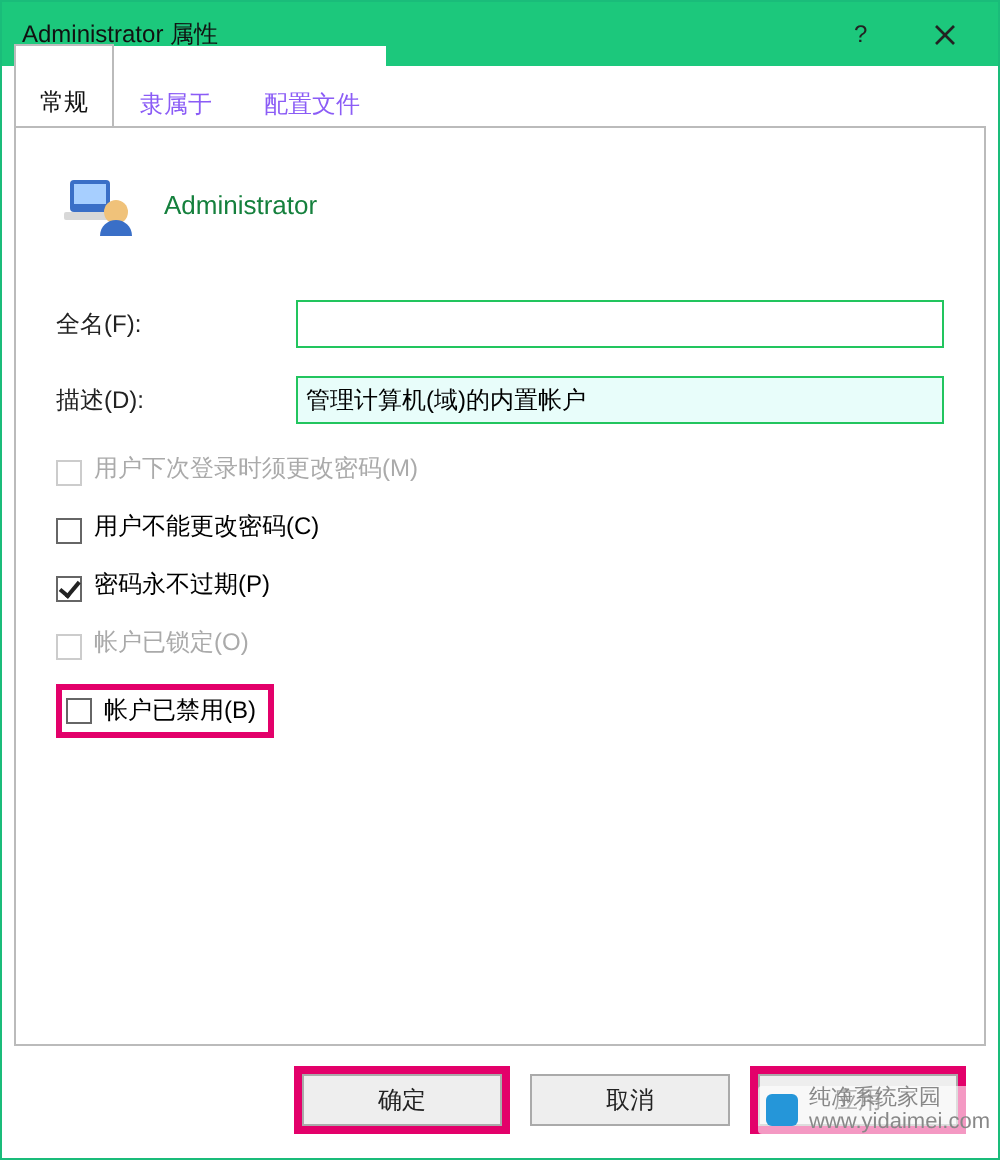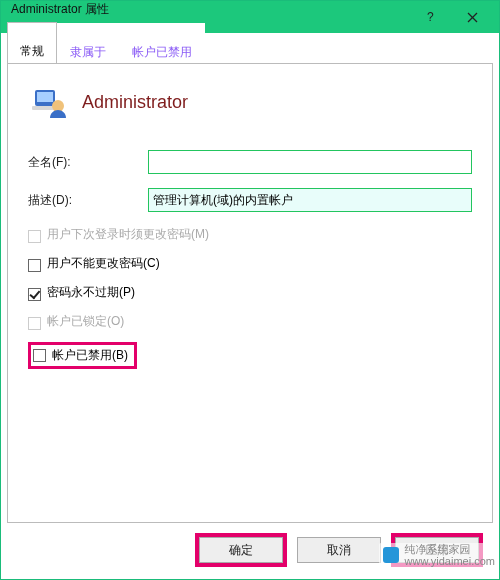--- a/index.html
+++ b/index.html
@@ -1,42 +1,42 @@
 <!DOCTYPE html>
 <html><head>
 <meta charset="utf-8">
 <style>
   * { box-sizing: border-box; margin: 0; padding: 0; font-family: "Microsoft YaHei", "Segoe UI", sans-serif; }
   body { width: 500px; height: 580px; background: #f3f3f3; position: relative; overflow: hidden; }
   .window { width: 500px; height: 580px; background: #fff; border: 1px solid #1abc7a; position: relative; display: flex; flex-direction: column; }
-  .titlebar { height: 32px; background: #1cc87c; display: flex; align-items: flex-start; padding: 0 6px 0 10px; color: #111; font-size: 12px; }
+  .titlebar { height: 32px; background: #1cc87c; display: flex; align-items: center; padding: 0 6px 0 10px; color: #111; font-size: 12px; }
   .titlebar .title { flex: 1; }
   .titlebar .btn { width: 42px; height: 32px; display: flex; align-items: center; justify-content: center; }
   .titlebar .btn svg { display: block; }
   .tabs { height: 26px; display: flex; align-items: flex-end; padding-left: 6px; margin-top: 4px; }
   .tab { padding: 20px 12px 3px; font-size: 12px; color: #333; border: 1px solid transparent; border-bottom: none; position: relative; bottom: -1px; background: #fff; cursor: pointer; }
   .tab.active { border: 1px solid #bbb; border-bottom: 1px solid #fff; color: #111; }
   .tab.inactive { color: #8b5cf6; }
   .panel { border: 1px solid #bbb; margin: 0 6px; flex: 1; padding: 18px 20px 10px 20px; position: relative; }
   .userrow { display: flex; align-items: center; gap: 14px; margin-bottom: 28px; }
   .usericon { width: 40px; height: 40px; }
-  .username { font-size: 18px; color: #7f1d1d; }
+  .username { font-size: 13px; color: #15803d; }
   .fieldrow { display: flex; align-items: center; margin-bottom: 14px; }
   .fieldlabel { width: 120px; font-size: 12px; color: #222; }
   .textinput { flex: 1; height: 24px; border: 1px solid #22c55e; font-size: 12px; padding: 2px 4px; background: #fff; }
   .textinput.filled { background: #e8fdfa; }
   .checks { margin-top: 8px; }
   .checkrow { display: flex; align-items: flex-end; font-size: 12px; margin-bottom: 12px; gap: 6px; }
   .checkrow.disabled { color: #aaa; }
   .checkbox { width: 13px; height: 13px; border: 1px solid #666; display: inline-flex; align-items: center; justify-content: center; background: #fff; flex-shrink: 0; }
   .checkrow.disabled .checkbox { border-color: #ccc; }
   .checkbox.checked::after { content: ""; width: 4px; height: 8px; border: solid #222; border-width: 0 2px 2px 0; transform: rotate(40deg) translate(-1px,-1px); }
   .highlight-box { border: 3px solid #e3006a; padding: 2px 6px 2px 2px; display: inline-flex; align-items: center; }
   .footer { height: 46px; border-top: none; display: flex; align-items: center; justify-content: flex-end; padding-right: 10px; gap: 10px; margin: 4px 6px 6px 6px; }
-  .btnstd { width: 84px; height: 26px; background: #eee; border: 1px solid #aaa; font-size: 12px; color: #222; cursor: pointer; }
+  .btnstd { width: 100px; height: 26px; background: #eee; border: 1px solid #aaa; font-size: 12px; color: #222; cursor: pointer; }
   .btnhl { border: 4px solid #e3006a; display: inline-flex; align-items: center; justify-content: center; }
   .btnhl .btnstd { margin: 0; }
   .watermark { position: absolute; right: 0; bottom: 12px; display: flex; align-items: center; gap: 6px; font-size: 11px; color: #888; background: rgba(255,255,255,0.6); padding: 0 4px; border-radius: 2px; pointer-events: none; }
   .watermark .wlogo { width: 16px; height: 16px; background: #2596d9; border-radius: 3px; display: inline-block; }
   .watermark .wtxt { line-height: 1.1; }
 </style>
 </head>
 <body>
 
 <div class="window">
@@ -51,21 +51,21 @@
       <svg width="11" height="11" viewBox="0 0 11 11">
           <line x1="1" y1="1" x2="10" y2="10" stroke="#222" stroke-width="1.3"></line>
           <line x1="10" y1="1" x2="1" y2="10" stroke="#222" stroke-width="1.3"></line>
         </svg>
     </div>
   </div>
 
   <div class="tabs">
     <div class="tab active"><span>常规</span></div>
     <div class="tab inactive"><span>隶属于</span></div>
-    <div class="tab inactive"><span>帐户已禁用</span></div>
+    <div class="tab inactive"><span>配置文件</span></div>
   </div>
 
   <div class="panel">
     <div class="userrow">
       <span class="usericon">
         <svg width="40" height="40" viewBox="0 0 40 40">
           <rect x="7" y="8" width="20" height="16" rx="2" fill="#3a6fc7"></rect>
           <rect x="9" y="10" width="16" height="10" fill="#a7cfff"></rect>
           <rect x="4" y="24" width="26" height="4" rx="1" fill="#d8d8d8"></rect>
           <circle cx="30" cy="24" r="6" fill="#f0c27a"></circle>

